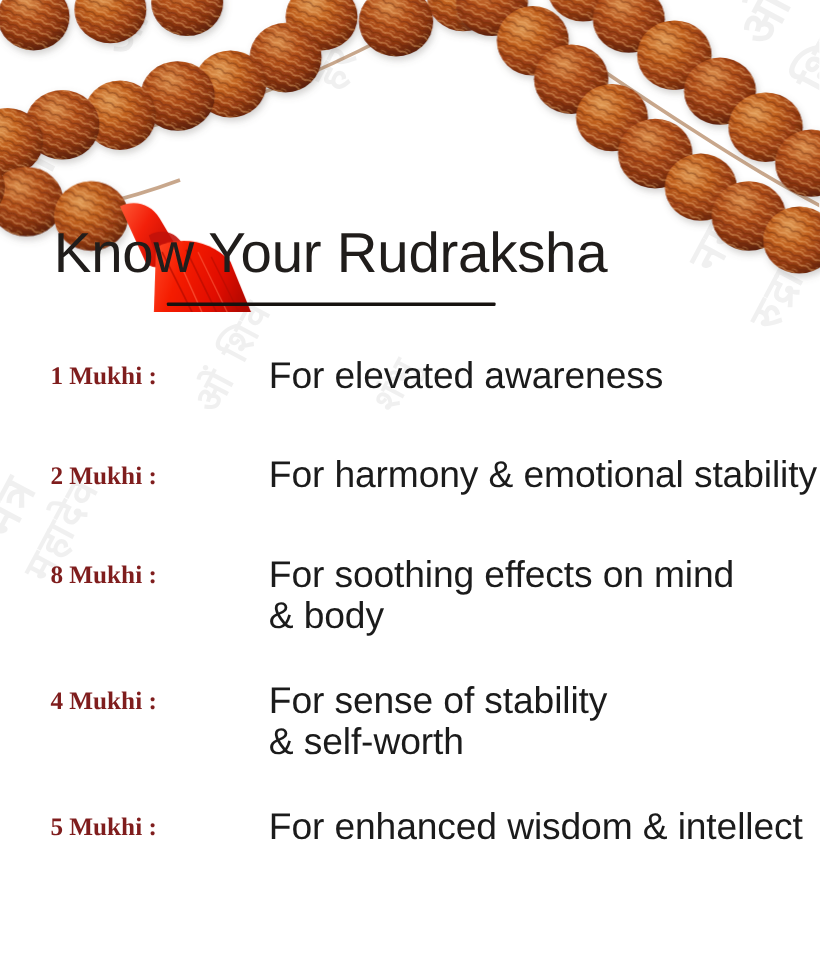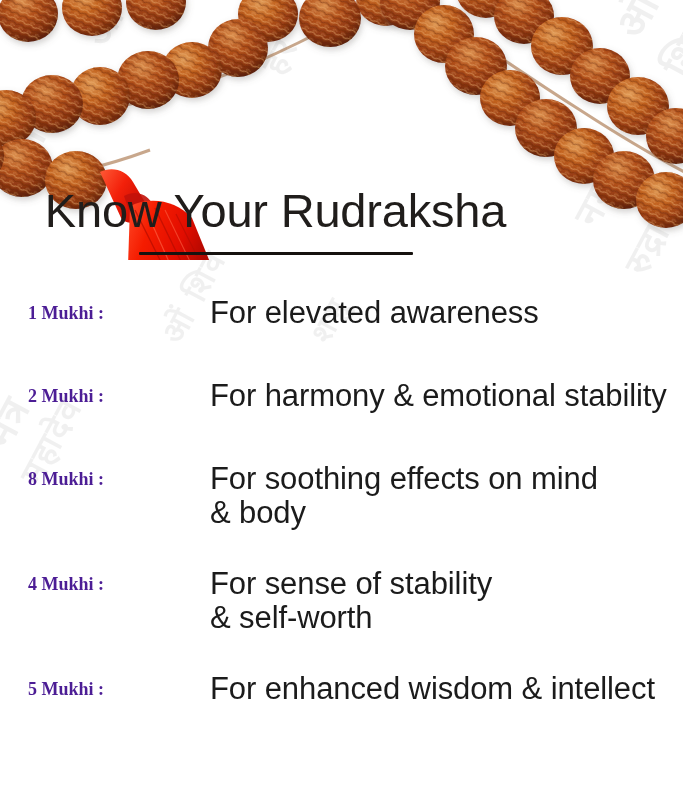--- a/index.html
+++ b/index.html
@@ -97,24 +97,25 @@
   .mukhi-row {
     display: flex;
     align-items: flex-start;
     padding: 0 0 0 28px;
   }
   .mukhi-label {
     flex: 0 0 auto;
     width: 160px;
     font-family: "Liberation Serif", serif;
     font-weight: 700;
-    font-size: 18px;
+    font-size: 21px;
     line-height: 34px;
-    color: #4c1d95;
+    color: #7f1d1d;
     white-space: nowrap;
+    margin-left: 14px;
   }
   .mukhi-desc {
     flex: 1 1 auto;
     font-family: "Liberation Sans", sans-serif;
     font-weight: 400;
     font-size: 31px;
     line-height: 34px;
     color: #1b1b1b;
     letter-spacing: -0.1px;
     margin-left: 22px;

